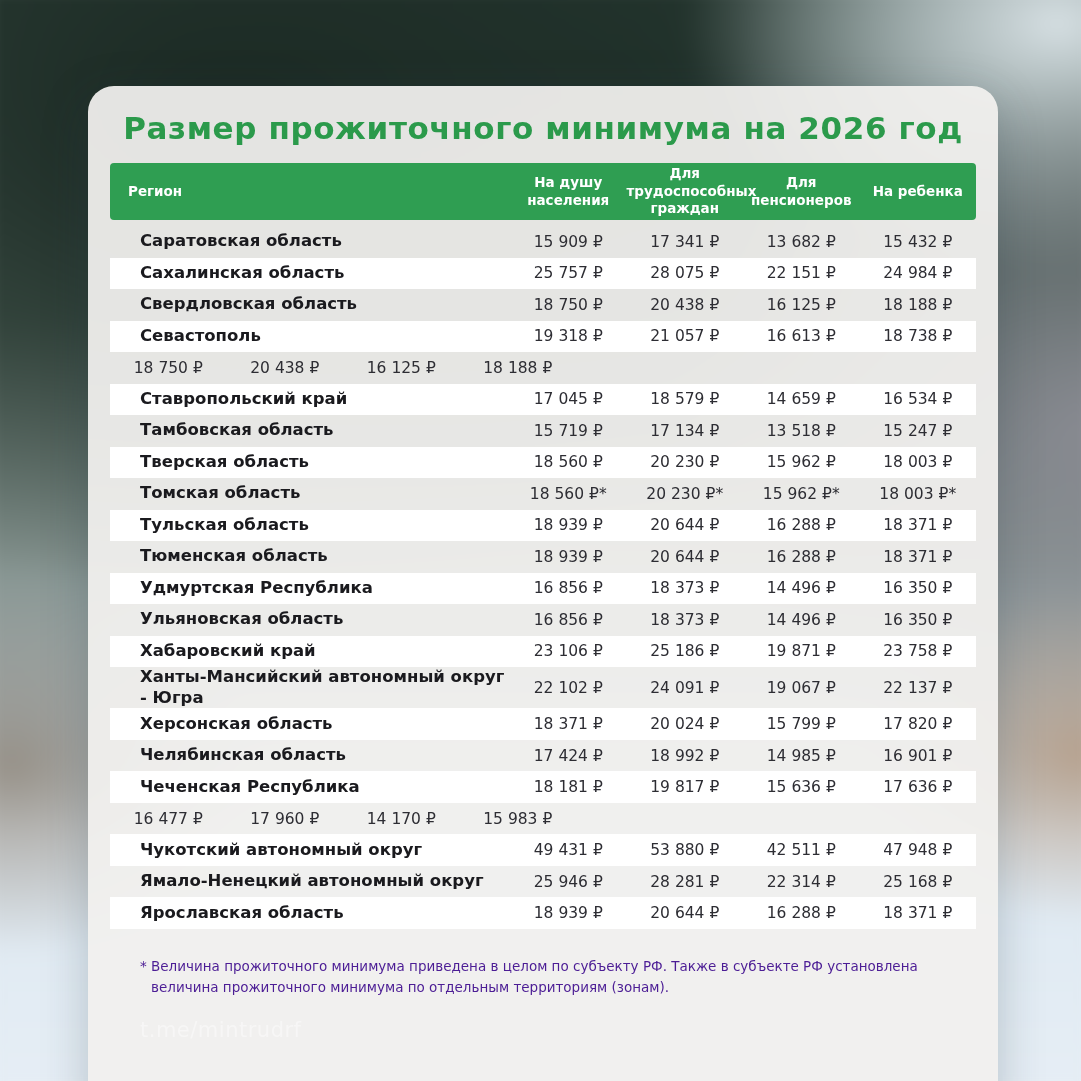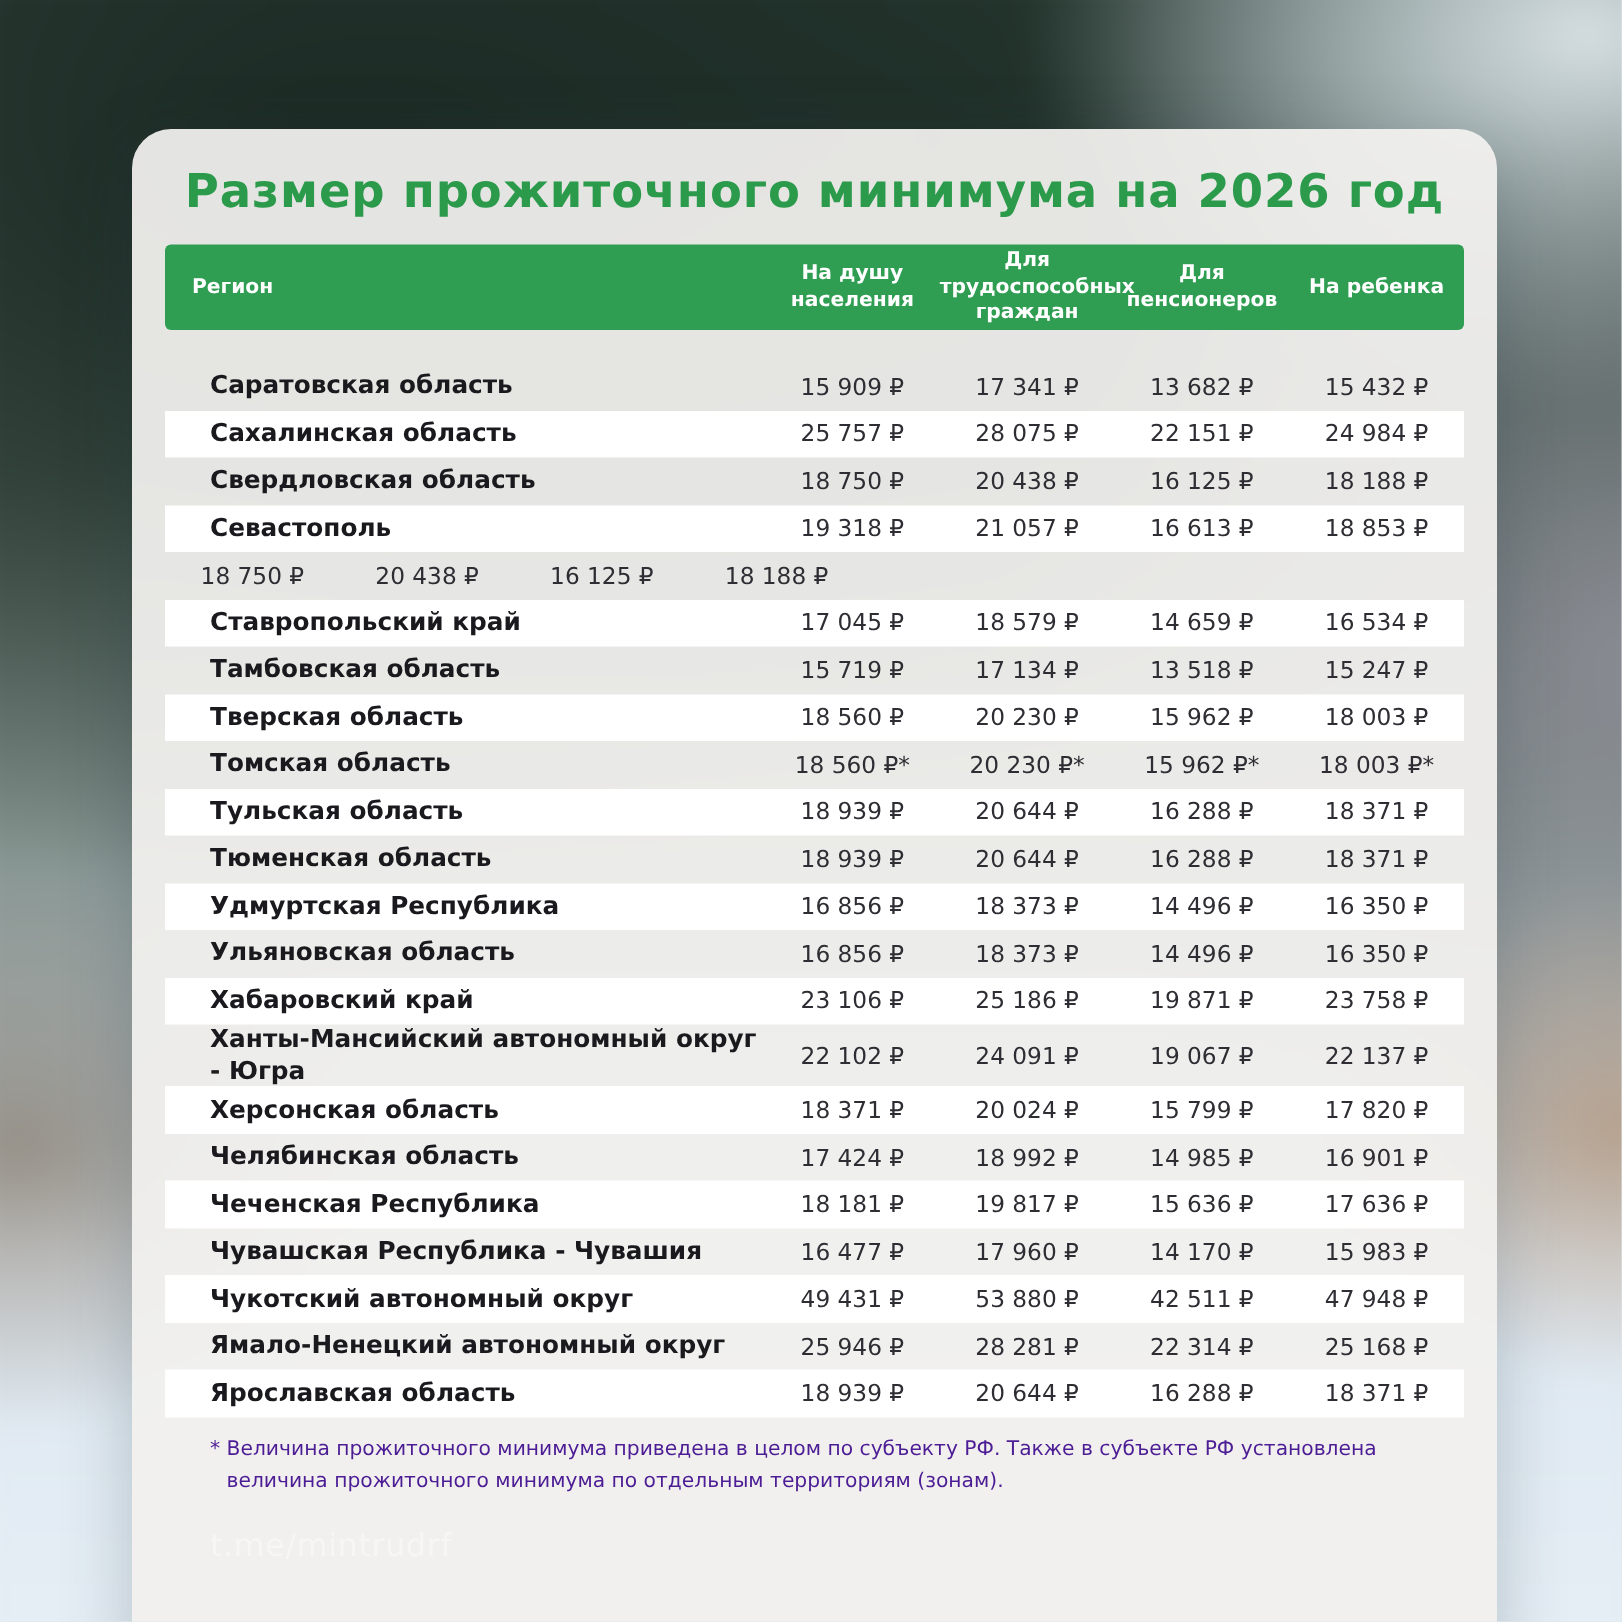--- a/index.html
+++ b/index.html
@@ -37,21 +37,21 @@
     color:#2b9a4b;
   }
   .table{position:absolute;left:22px;top:77px;width:866px;}
   .thead{
     display:flex;align-items:center;height:57px;
     background:#2f9e52;border-radius:4px;color:#ffffff;
   }
   .th{font-size:13.5px;font-weight:bold;text-align:center;line-height:1.3;}
   .th.region{width:400px;text-align:left;padding-left:18px;box-sizing:border-box;}
   .th.num{width:116.5px;}
-  .tbody{margin-top:22px;}
+  .tbody{margin-top:6px;}
   .row{display:flex;align-items:center;min-height:31.5px;}
   .row.white{background:#ffffff;}
   .cell-region{
     width:400px;padding-left:30px;box-sizing:border-box;
     font-weight:bold;font-size:16.5px;color:#1a1a1e;line-height:1.25;
   }
   .cell-num{
     width:116.5px;text-align:center;
     font-size:15.5px;color:#2d2d33;
   }
@@ -102,21 +102,21 @@
           <div class="cell-num">18 750 ₽</div>
           <div class="cell-num">20 438 ₽</div>
           <div class="cell-num">16 125 ₽</div>
           <div class="cell-num">18 188 ₽</div>
         </div>
         <div class="row white">
           <div class="cell-region">Севастополь</div>
           <div class="cell-num">19 318 ₽</div>
           <div class="cell-num">21 057 ₽</div>
           <div class="cell-num">16 613 ₽</div>
-          <div class="cell-num">18 853 ₽</div>
+          <div class="cell-num">18 738 ₽</div>
         </div>
         <div class="row">
           <div class="cell-num">18 750 ₽</div>
           <div class="cell-num">20 438 ₽</div>
           <div class="cell-num">16 125 ₽</div>
           <div class="cell-num">18 188 ₽</div>
         </div>
         <div class="row white">
           <div class="cell-region">Ставропольский край</div>
           <div class="cell-num">17 045 ₽</div>
@@ -202,21 +202,20 @@
           <div class="cell-num">16 901 ₽</div>
         </div>
         <div class="row white">
           <div class="cell-region">Чеченская Республика</div>
           <div class="cell-num">18 181 ₽</div>
           <div class="cell-num">19 817 ₽</div>
           <div class="cell-num">15 636 ₽</div>
           <div class="cell-num">17 636 ₽</div>
         </div>
         <div class="row">
-          <div class="cell-region">Чувашская Республика - Чувашия</div>
           <div class="cell-num">16 477 ₽</div>
           <div class="cell-num">17 960 ₽</div>
           <div class="cell-num">14 170 ₽</div>
           <div class="cell-num">15 983 ₽</div>
         </div>
         <div class="row white">
           <div class="cell-region">Чукотский автономный округ</div>
           <div class="cell-num">49 431 ₽</div>
           <div class="cell-num">53 880 ₽</div>
           <div class="cell-num">42 511 ₽</div>

